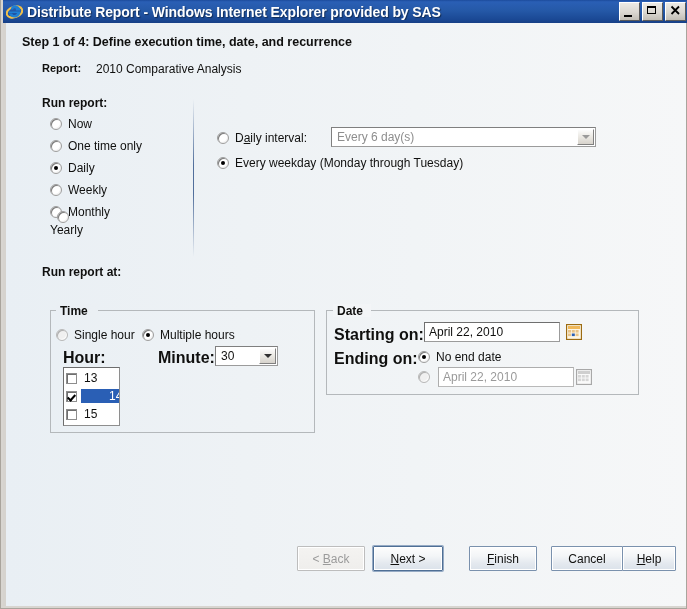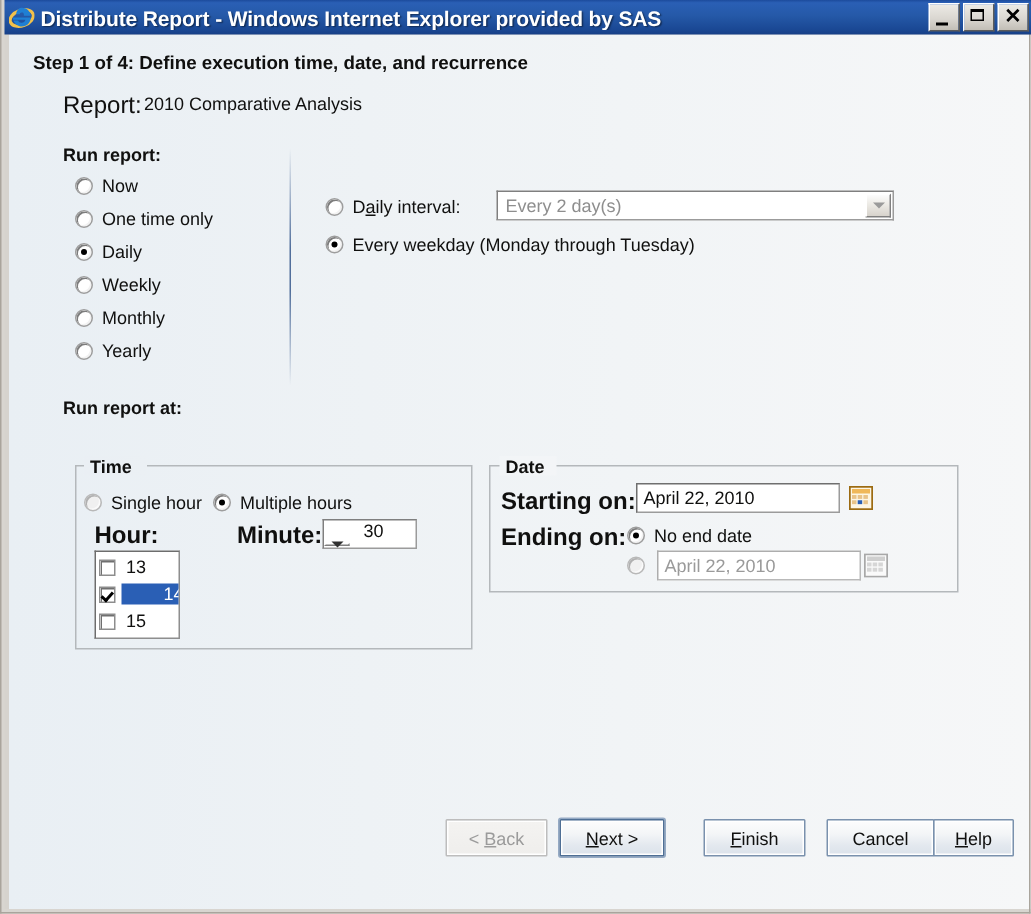--- a/index.html
+++ b/index.html
@@ -119,22 +119,22 @@
     position: absolute;
     left: 16px; top: 12px;
     font-size: 12.5px;
     font-weight: bold;
     color: #10100f;
     white-space: nowrap;
   }
   #report-label {
     position: absolute;
     left: 36px; top: 39px;
-    font-size: 16px;
-    font-weight: normal;
+    font-size: 11px;
+    font-weight: bold;
     color: #10100f;
   }
   #report-value {
     position: absolute;
     left: 90px; top: 39px;
     font-size: 12px;
     color: #10100f;
     white-space: nowrap;
   }
 
@@ -194,21 +194,21 @@
     color: #10100f;
   }
   .acc { text-decoration: underline; }
 
   
   #rr-now      { left: 44px; top: 94px; }
   #rr-onetime  { left: 44px; top: 116px; }
   #rr-daily    { left: 44px; top: 138px; }
   #rr-weekly   { left: 44px; top: 160px; }
   #rr-monthly  { left: 44px; top: 182px; }
-  #rr-yearly   { left: 44px; top: 204px; }
+  #rr-yearly   { left: 44px; top: 188px; flex-direction: column; }
 
   
   #di-row      { left: 211px; top: 108px; }
   #ew-row      { left: 211px; top: 133px; }
 
   
   .combo {
     position: absolute;
     box-sizing: border-box;
     background: #ffffff;
@@ -251,21 +251,21 @@
     border-top: 4px solid #303030;
   }
   .combo-arrow.grayed::after { border-top-color: #9a9a9a; }
 
   #daily-interval-combo {
     left: 325px; top: 104px;
     width: 265px; height: 20px;
   }
   #minute-combo {
     left: 209px; top: 323px;
-    width: 63px; height: 20px; flex-direction: column;
+    width: 63px; height: 20px;
   }
 
   
   .groupbox {
     position: absolute;
     box-sizing: border-box;
     border: 1px solid #b4b8bb;
     background: transparent;
   }
   .gb-title-bg-time  { position:absolute; left: 50px; top: 281px; width: 42px; height: 13px;
@@ -519,21 +519,21 @@
     <div class="radio-row" id="rr-yearly">
       <span class="radio"></span>
       <span class="radio-label">Yearly</span>
     </div>
 
     <div class="radio-row" id="di-row">
       <span class="radio"></span>
       <span class="radio-label"><span>D</span><span class="acc">a</span><span>ily interval:</span></span>
     </div>
     <div class="combo disabled" id="daily-interval-combo">
-      <span class="combo-text grayed">Every 2 day(s)</span>
+      <span class="combo-text grayed">Every 6 day(s)</span>
       <span class="combo-arrow grayed"></span>
     </div>
 
     <div class="radio-row" id="ew-row">
       <span class="radio checked"></span>
       <span class="radio-label"><span>Every weekday (Monday throu</span><span class="acc">g</span><span>h Tuesday)</span></span>
     </div>
 
     <div class="section-label" id="run-report-at-label">Run report at:</div>
 

